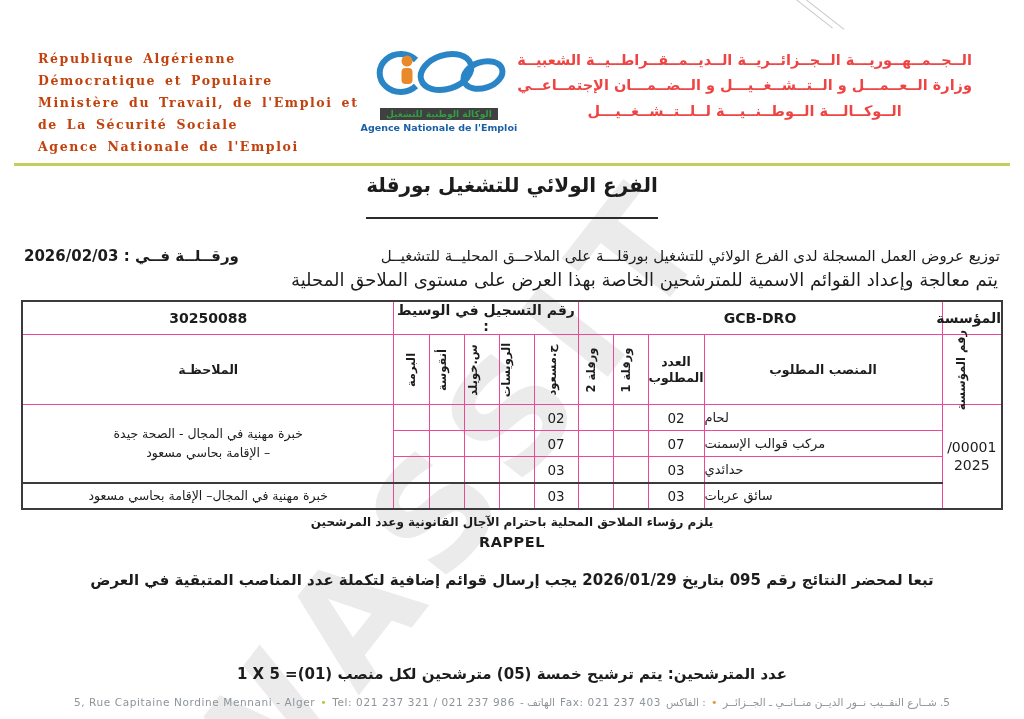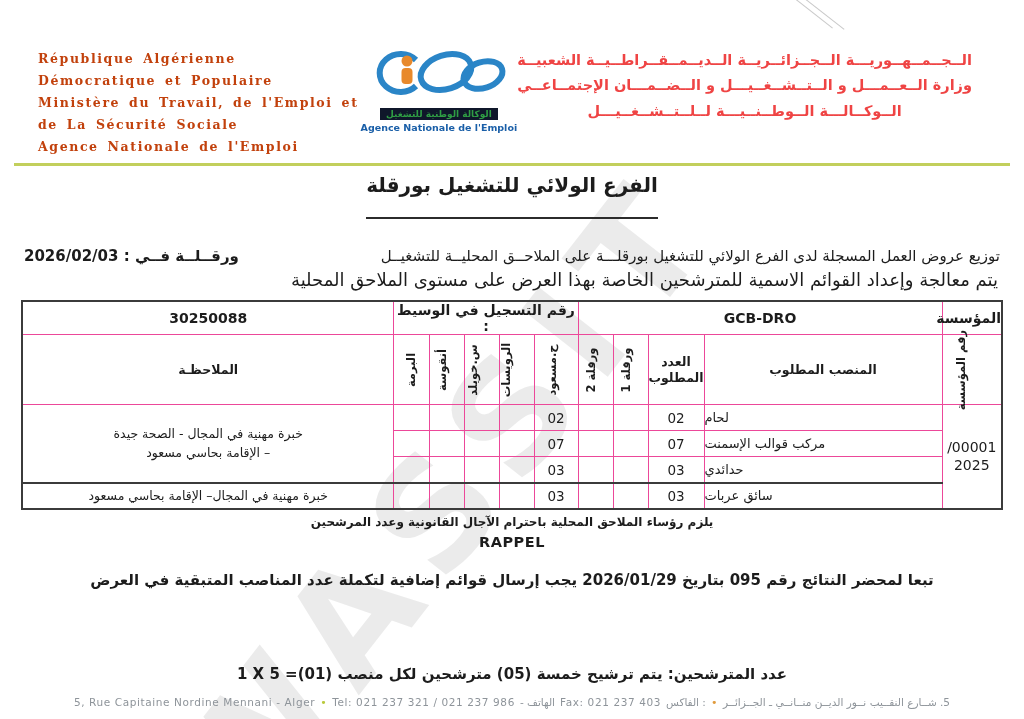--- a/index.html
+++ b/index.html
@@ -23,21 +23,21 @@
 
   
   .header { display:flex; align-items:flex-start; padding:48px 38px 0 38px; }
   .hdr-fr {
     width:400px; font-family:"DejaVu Serif","Liberation Serif",serif;
     font-weight:bold; font-size:12.5px; letter-spacing:1.6px;
     word-spacing:3px; line-height:1.75; color:#c2410c;
   }
   .hdr-logo { width:180px; text-align:center; margin-top:-2px; }
   .logo-cap-ar {
-    display:inline-block; background:#0f172a; color:#2f9e44;
+    display:inline-block; background:#404040; color:#2f9e44;
     font-size:9px; font-weight:bold; padding:1px 6px; margin-top:1px; white-space:nowrap;
   }
   .logo-cap-fr { font-size:9.5px; font-weight:bold; color:#1a5fa8; margin-top:1px; white-space:nowrap; }
   .hdr-ar {
     flex:1; direction:rtl; text-align:center; font-size:14.5px;
     font-weight:bold; color:#ef4444; line-height:1.75; padding-right:14px; white-space:nowrap;
   }
   .green-rule { height:3px; background:#c2cf5c; margin:6px 14px 0 14px; }
 
   .doc-title { text-align:center; margin-top:7px; }

